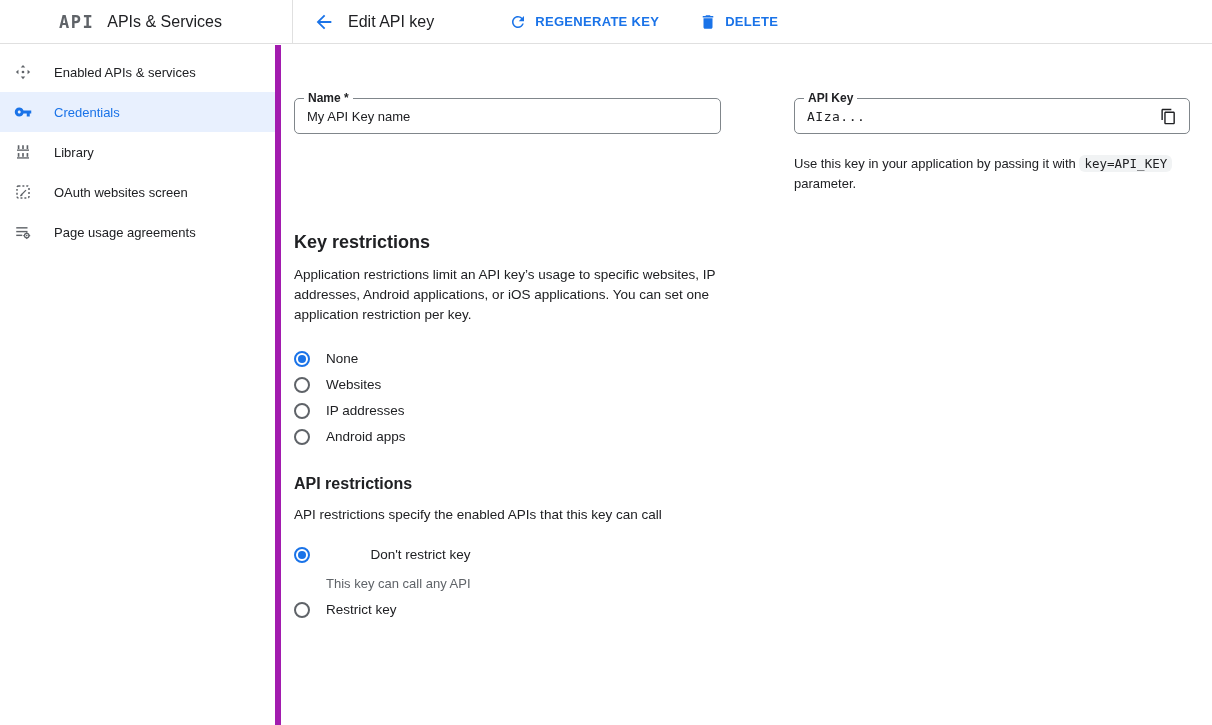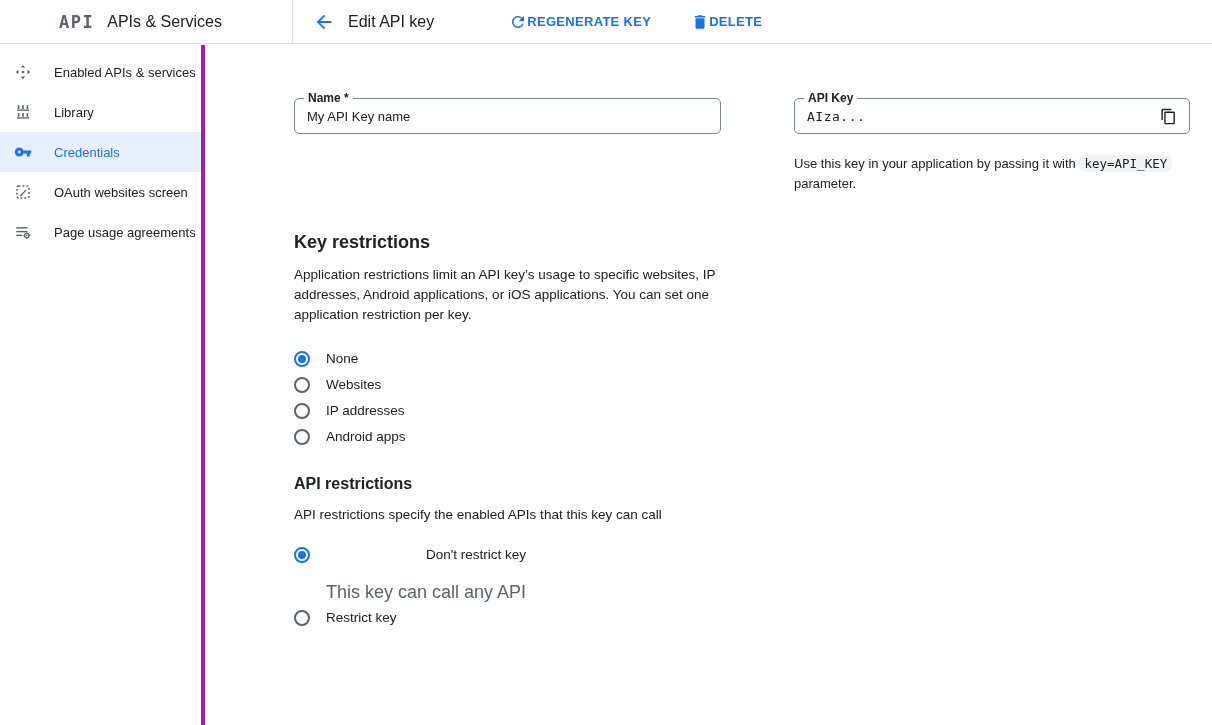--- a/index.html
+++ b/index.html
@@ -7,26 +7,26 @@
   body { position:relative; overflow:hidden; }
 
   
   .top-bar { position:absolute; top:0; left:0; right:0; height:44px; display:flex; border-bottom:1px solid #e0e0e0; background:#fff;padding-left:48px; }
   .brand { width:245px; flex:0 0 245px; border-right:1px solid #e0e0e0; display:flex; align-items:center; padding-left:11px; }
   .logo { font-family:"DejaVu Sans Mono", monospace; font-weight:700; font-size:17px; color:#5f6368; letter-spacing:1.5px; }
   .brand-title { font-size:16px; color:#202124; margin-left:13px; white-space:nowrap; }
   .page-head { flex:1; display:flex; align-items:center; }
   .back-btn { margin-left:19px; width:24px; height:24px; border:none; background:none; cursor:pointer; display:flex; align-items:center; justify-content:center; }
   .page-title { font-size:16px; color:#202124; margin-left:12px; white-space:nowrap; }
-  .head-action { display:flex; align-items:center; gap:0; border:none; background:none; color:#1a73e8; font-family:"Liberation Sans", sans-serif; font-size:13px; font-weight:700; letter-spacing:.3px; cursor:pointer; white-space:nowrap; }
+  .head-action { display:flex; align-items:center; gap:8px; border:none; background:none; color:#1a73e8; font-family:"Liberation Sans", sans-serif; font-size:13px; font-weight:700; letter-spacing:.3px; cursor:pointer; white-space:nowrap; }
   .head-action.regen { margin-left:75px; }
   .head-action.del { margin-left:40px; }
 
   
-  .sidebar { position:absolute; top:45px; left:0; bottom:0; width:205px; border-right:4px solid #a21caf; background:#fff; padding-top:7px; }
+  .sidebar { position:absolute; top:45px; left:0; bottom:0; width:281px; border-right:6px solid #a21caf; background:#fff; padding-top:7px; }
   .nav-item { height:40px; display:flex; align-items:center; padding-left:14px; cursor:pointer; }
   .nav-item .nav-icon { width:18px; height:18px; flex:0 0 18px; display:flex; align-items:center; justify-content:center; }
   .nav-item .nav-label { margin-left:22px; font-size:13px; color:#202124; white-space:nowrap; }
   .nav-item.selected { background:#e8f0fe; }
   .nav-item.selected .nav-label { color:#1a73e8; }
 
   
   .main { position:absolute; top:45px; left:246px; right:0; bottom:0; padding:53px 0 0 48px; overflow:hidden; }
   .form-row { display:flex; align-items:flex-start; }
   .col-left { width:427px; flex:0 0 427px; }
@@ -45,21 +45,21 @@
   .h2 { font-size:16px; font-weight:700; color:#202124; margin-top:36px; }
   .body-text { font-size:13.5px; line-height:20px; color:#202124; margin-top:12px; max-width:427px; }
 
   .radio-group { margin-top:21px; }
   .radio-row { display:flex; align-items:center; min-height:26px; cursor:pointer; }
   .radio-row.with-sub { align-items:flex-start; }
   .radio { width:16px; height:16px; flex:0 0 16px; border:2px solid #5f6368; border-radius:50%; position:relative; background:#fff; }
   .radio.checked { border-color:#1a73e8; }
   .radio.checked::after { content:""; position:absolute; left:2px; top:2px; width:8px; height:8px; border-radius:50%; background:#1a73e8; }
   .radio-label { margin-left:16px; font-size:13.5px; color:#202124; line-height:18px;text-align:right; }
-  .radio-sub { margin-left:16px; font-size:18px; color:#5f6368; line-height:18px; margin-top:19px; }
+  .radio-sub { margin-left:16px; font-size:13px; color:#5f6368; line-height:18px; margin-top:11px; }
   .radio-row.with-sub .radio { margin-top:1px; }
 
   svg { display:block; }
 </style>
 </head>
 <body>
 
 <div class="top-bar">
   <div class="brand">
     <span class="logo">API</span>
@@ -98,43 +98,43 @@
     <span class="nav-icon">
       <svg width="18" height="18" viewBox="0 0 24 24" fill="#5f6368">
         <circle cx="12" cy="12" r="1.8"></circle>
         <path d="M12 2.5l3 3.4H9z"></path>
           <path d="M12 21.5l-3-3.4h6z"></path>
         <path d="M2.5 12l3.4-3v6z"></path>
           <path d="M21.5 12l-3.4 3V9z"></path>
       </svg>
     </span>
     <span class="nav-label">Enabled APIs &amp; services</span>
+  </div>
+  <div class="nav-item selected">
+    <span class="nav-icon">
+      <svg width="18" height="18" viewBox="0 0 24 24">
+          <path fill="#1a73e8" d="M12.65 10A5.99 5.99 0 0 0 7 6c-3.31 0-6 2.69-6 6s2.69 6 6 6a5.99 5.99 0 0 0 5.65-4H17v4h4v-4h2v-4H12.65zM7 14c-1.1 0-2-.9-2-2s.9-2 2-2 2 .9 2 2-.9 2-2 2z"></path>
+        </svg>
+    </span>
+    <span class="nav-label">Credentials</span>
   </div>
   <div class="nav-item">
     <span class="nav-icon">
       <svg width="18" height="18" viewBox="0 0 24 24" fill="#5f6368">
         <rect x="5" y="3" width="2.2" height="5"></rect>
           <rect x="10.9" y="3" width="2.2" height="5"></rect>
           <rect x="16.8" y="3" width="2.2" height="5"></rect>
           <rect x="4" y="8.6" width="16" height="1.8"></rect>
         <rect x="5" y="13.4" width="2.2" height="5"></rect>
           <rect x="10.9" y="13.4" width="2.2" height="5"></rect>
           <rect x="16.8" y="13.4" width="2.2" height="5"></rect>
           <rect x="4" y="19" width="16" height="1.8"></rect>
       </svg>
     </span>
     <span class="nav-label">Library</span>
-  </div>
-  <div class="nav-item selected">
-    <span class="nav-icon">
-      <svg width="18" height="18" viewBox="0 0 24 24">
-          <path fill="#1a73e8" d="M12.65 10A5.99 5.99 0 0 0 7 6c-3.31 0-6 2.69-6 6s2.69 6 6 6a5.99 5.99 0 0 0 5.65-4H17v4h4v-4h2v-4H12.65zM7 14c-1.1 0-2-.9-2-2s.9-2 2-2 2 .9 2 2-.9 2-2 2z"></path>
-        </svg>
-    </span>
-    <span class="nav-label">Credentials</span>
   </div>
   <div class="nav-item">
     <span class="nav-icon">
       <svg width="18" height="18" viewBox="0 0 24 24">
         <rect x="4" y="4" width="16" height="16" rx="2" fill="none" stroke="#5f6368" stroke-width="2" stroke-dasharray="2.6 2.6"></rect>
         <path d="M10 15.5l6-6M10 15.5l-1.4 1.9 1.9-1.4z" stroke="#5f6368" stroke-width="1.8" fill="#5f6368"></path>
       </svg>
     </span>
     <span class="nav-label">OAuth websites screen</span>
   </div>

